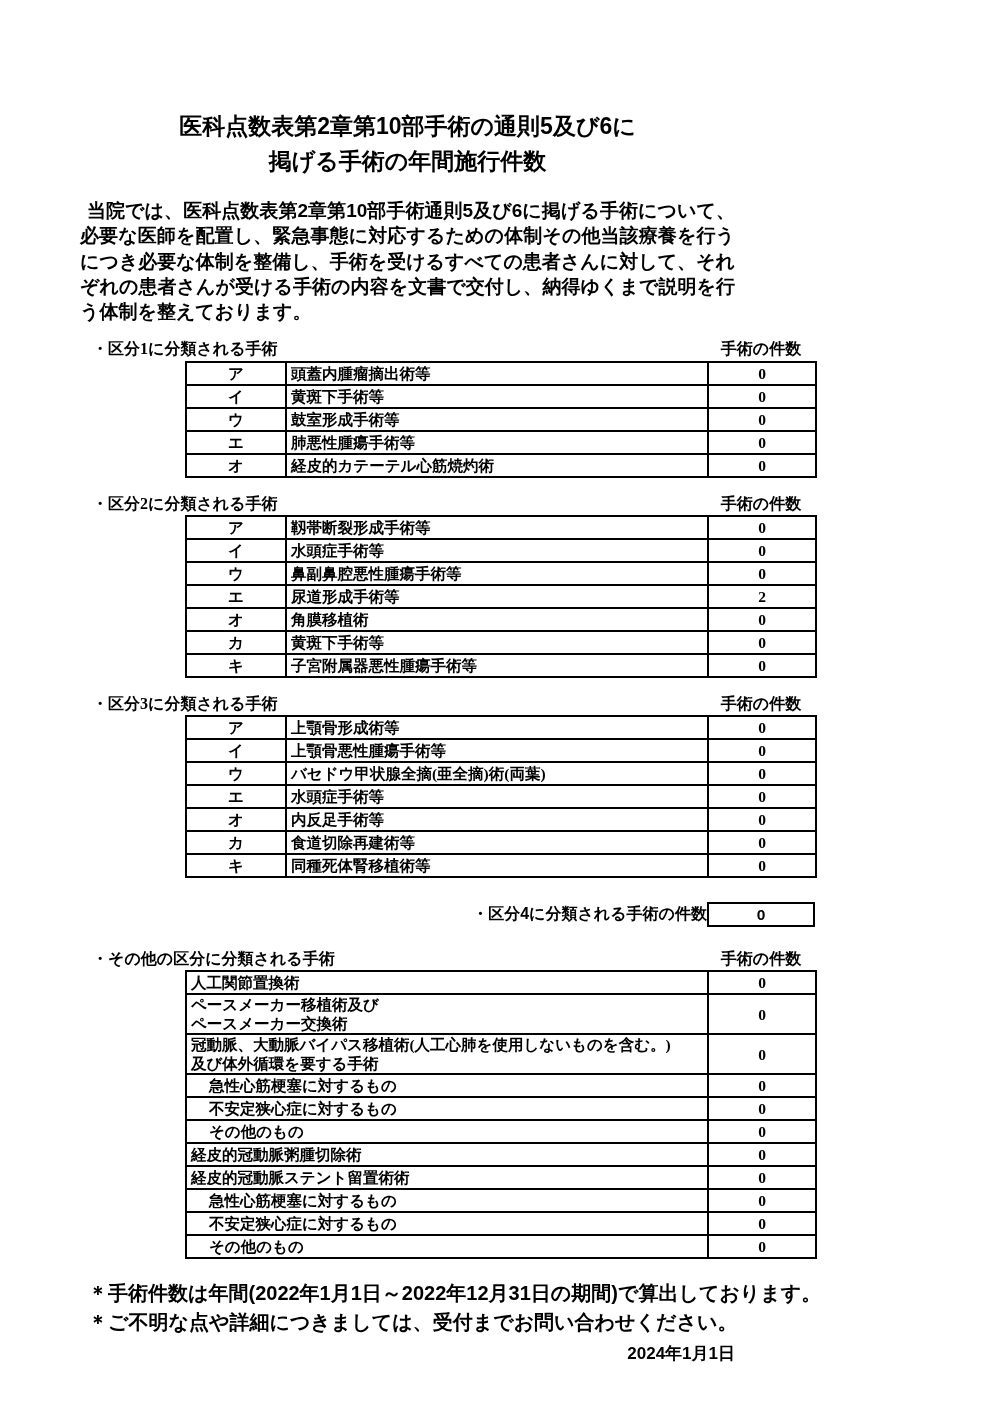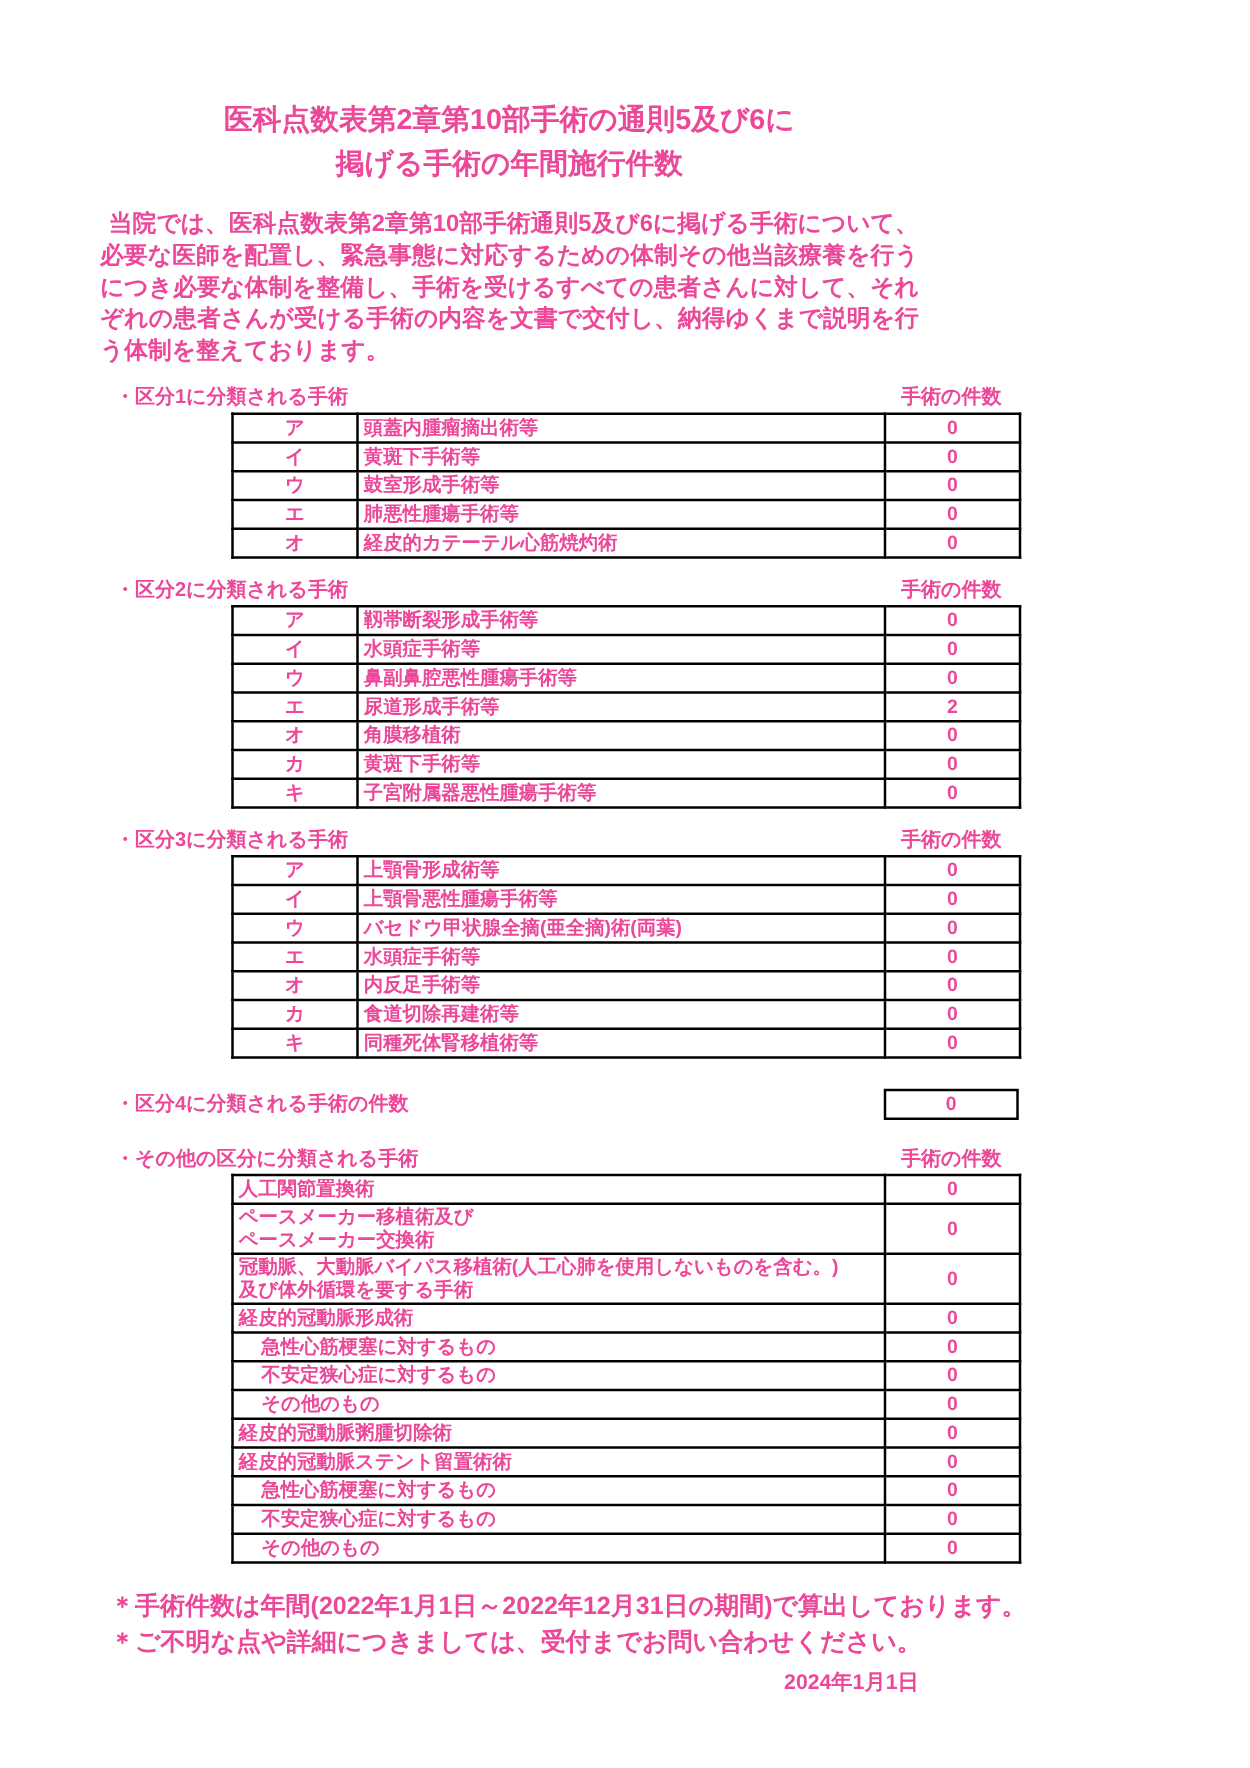--- a/index.html
+++ b/index.html
@@ -1,41 +1,41 @@
 <!DOCTYPE html>
 <html lang="ja"><head>
 <meta charset="utf-8">
 <style>
   html,body{margin:0;padding:0;background:#ffffff;}
   .page{
     position:relative;
     width:820px;height:1414px;
     background:#ffffff;
-    color:#ec4899;
+    color:#000000;
     font-family:"Liberation Sans","DejaVu Sans",sans-serif;
     font-weight:700;
     box-sizing:border-box;
-    padding:78px 85px 0 80px;
+    padding:109px 85px 0 80px;
     overflow:hidden;
   }
   .doc-title{
     margin:0 0 20px 0;
     text-align:center;
     font-size:23px;
     line-height:1.5;
     font-weight:700;
   }
   .intro{
     font-size:19px;
     line-height:1.33;
     text-indent:7px;
     margin:0 0 15px 0;
     text-align:justify;
   }
-  .section{margin-bottom:16px;width:735px;}
+  .section{margin-bottom:16px;width:735px;font-family:Liberation Serif, serif;}
   .section-head{
     display:flex;justify-content:space-between;align-items:flex-end;
     font-size:16px;line-height:1.2;margin-bottom:2px;width:735px;
   }
   .section-label{margin-left:12px;}
   .count-head{width:108px;text-align:center;}
   table.stable{
     border-collapse:collapse;
     table-layout:fixed;
     margin-left:105px;
@@ -52,21 +52,21 @@
   }
   col.c-key{width:100px;}
   col.c-name{width:422px;}
   col.c-name-wide{width:522px;}
   col.c-count{width:108px;}
   td.key{text-align:center;padding:0;}
   td.count{text-align:center;padding:0;}
   td.name{white-space:pre-line;}
   td.name.indent{padding-left:22px;}
   .sec4{
-    display:flex;justify-content:space-between;align-items:center;
+    display:flex;justify-content:flex-end;align-items:center;
     width:735px;
     margin:24px 0 22px 0;
     font-size:16px;
   }
   .sec4-label{margin-left:12px;}
   .sec4-box{
     width:104px;height:21px;
     border:2px solid #000;
     text-align:center;
     font-size:15.5px;line-height:21px;
@@ -251,24 +251,20 @@
             <td class="name">ペースメーカー移植術及び
 ペースメーカー交換術</td>
             <td class="count">0</td>
           </tr>
         <tr>
             <td class="name">冠動脈、大動脈バイパス移植術(人工心肺を使用しないものを含む。)
 及び体外循環を要する手術</td>
             <td class="count">0</td>
           </tr>
         <tr>
-            <td class="name">経皮的冠動脈形成術</td>
-            <td class="count">0</td>
-          </tr>
-        <tr>
             <td class="name indent">急性心筋梗塞に対するもの</td>
             <td class="count">0</td>
           </tr>
         <tr>
             <td class="name indent">不安定狭心症に対するもの</td>
             <td class="count">0</td>
           </tr>
         <tr>
             <td class="name indent">その他のもの</td>
             <td class="count">0</td>

